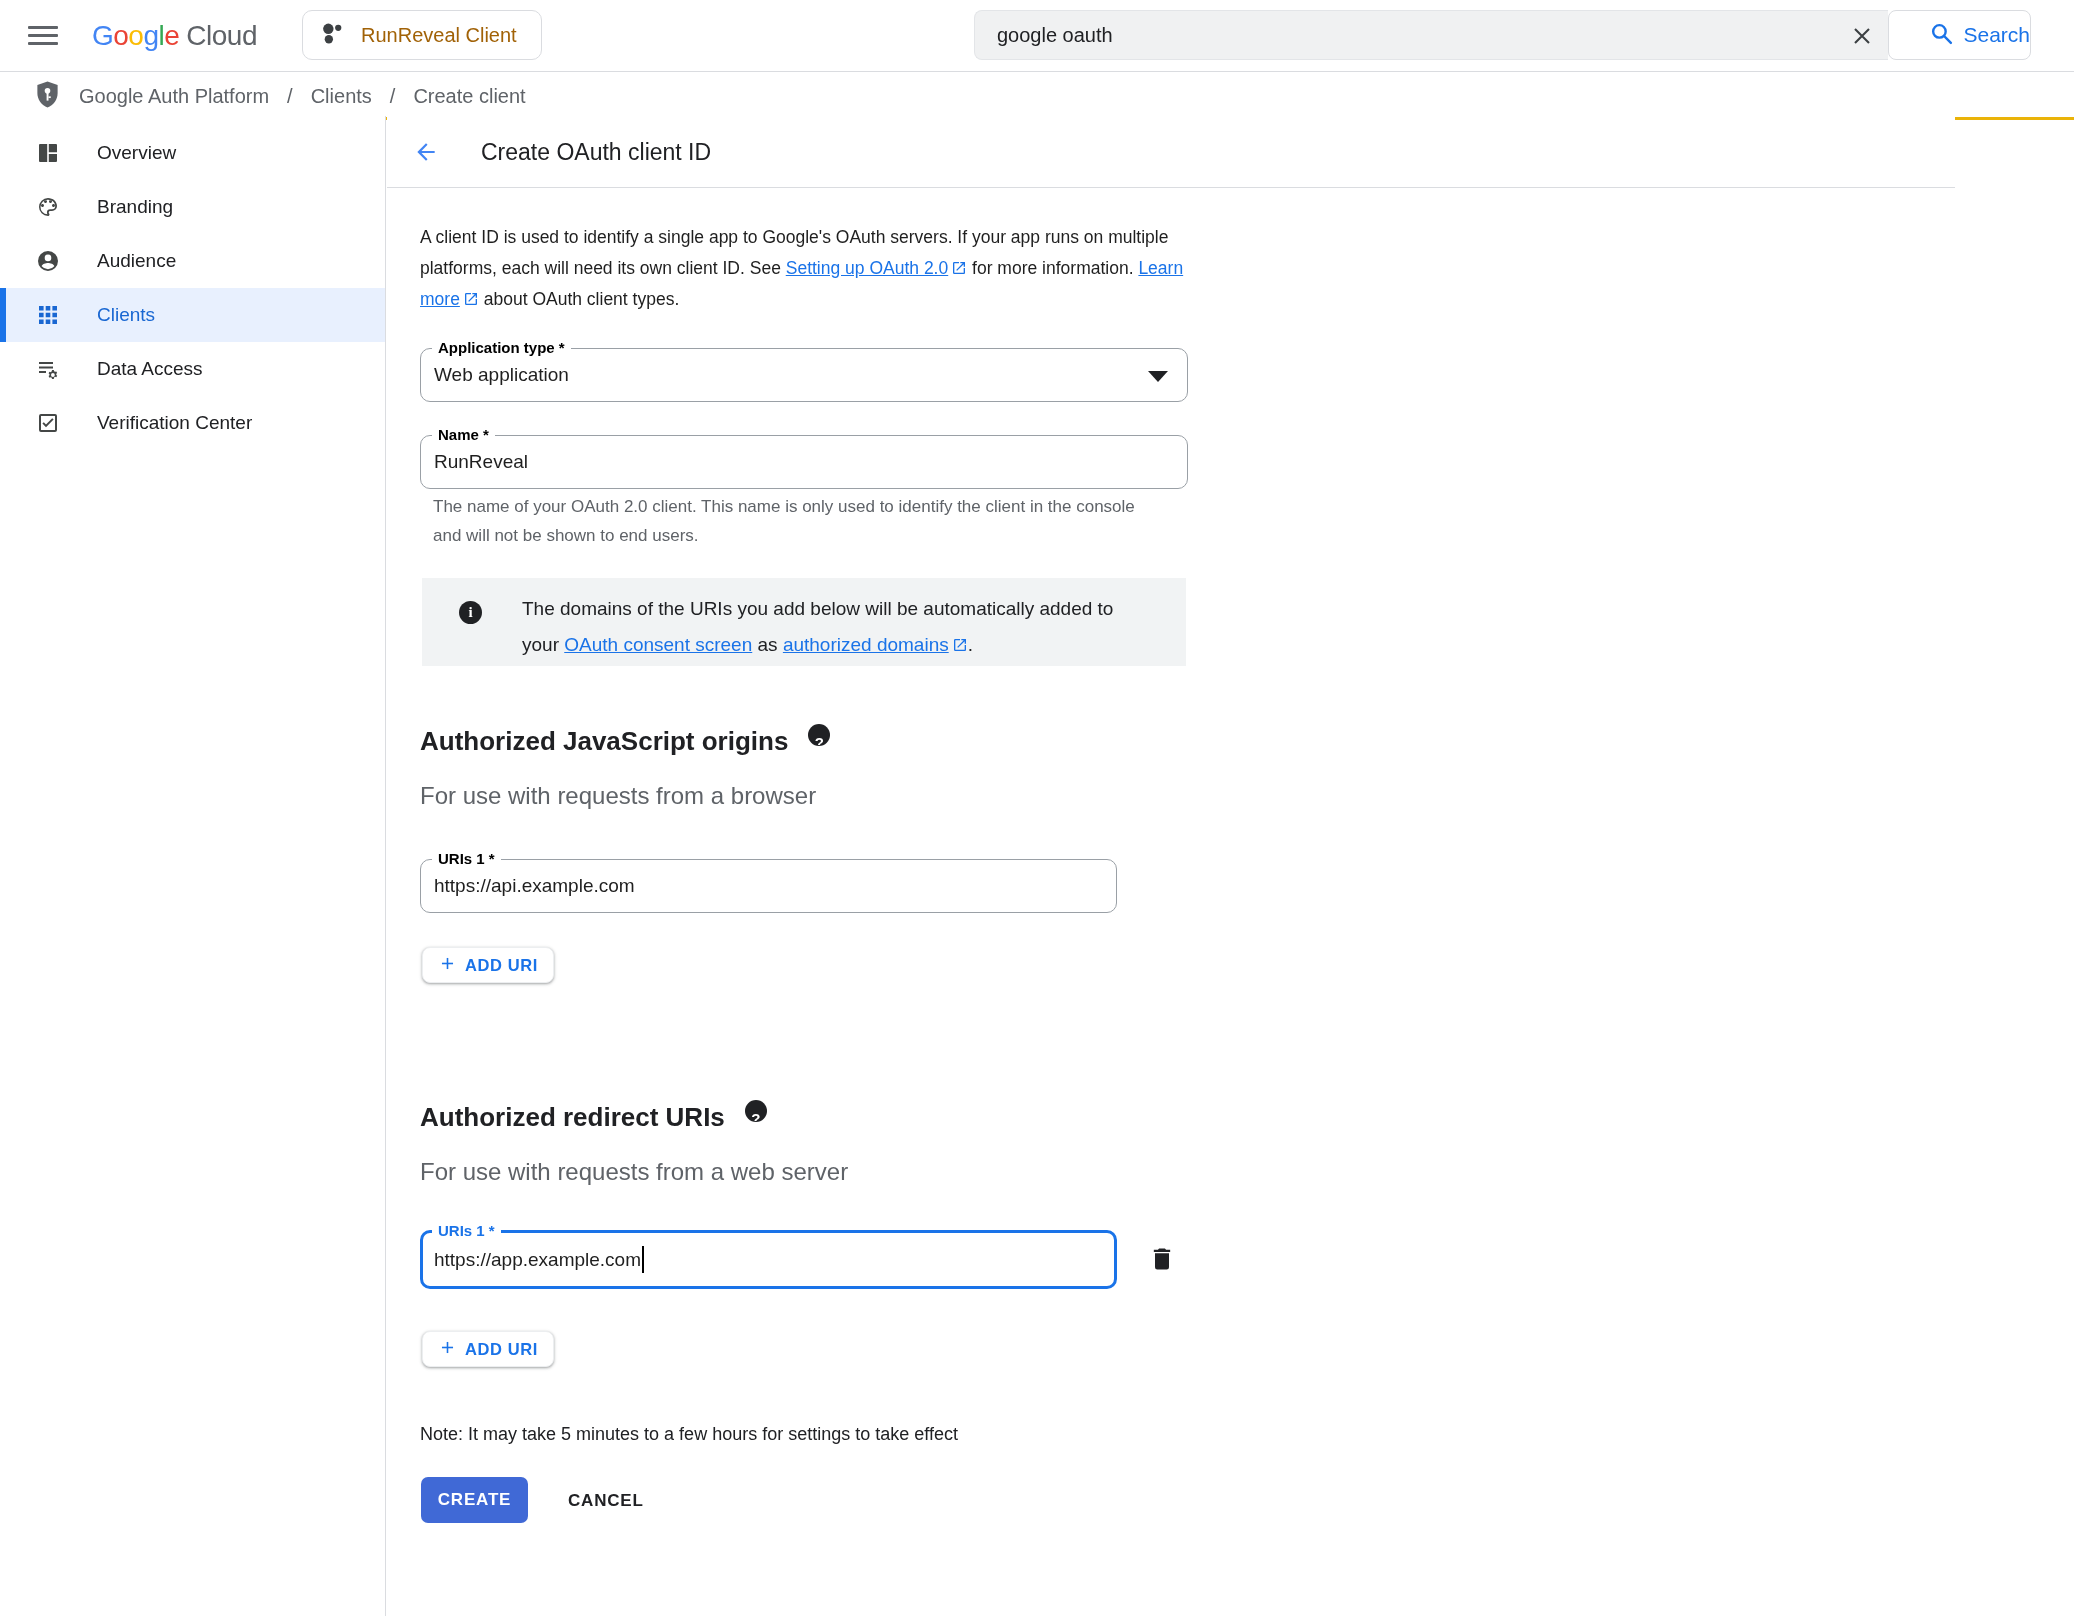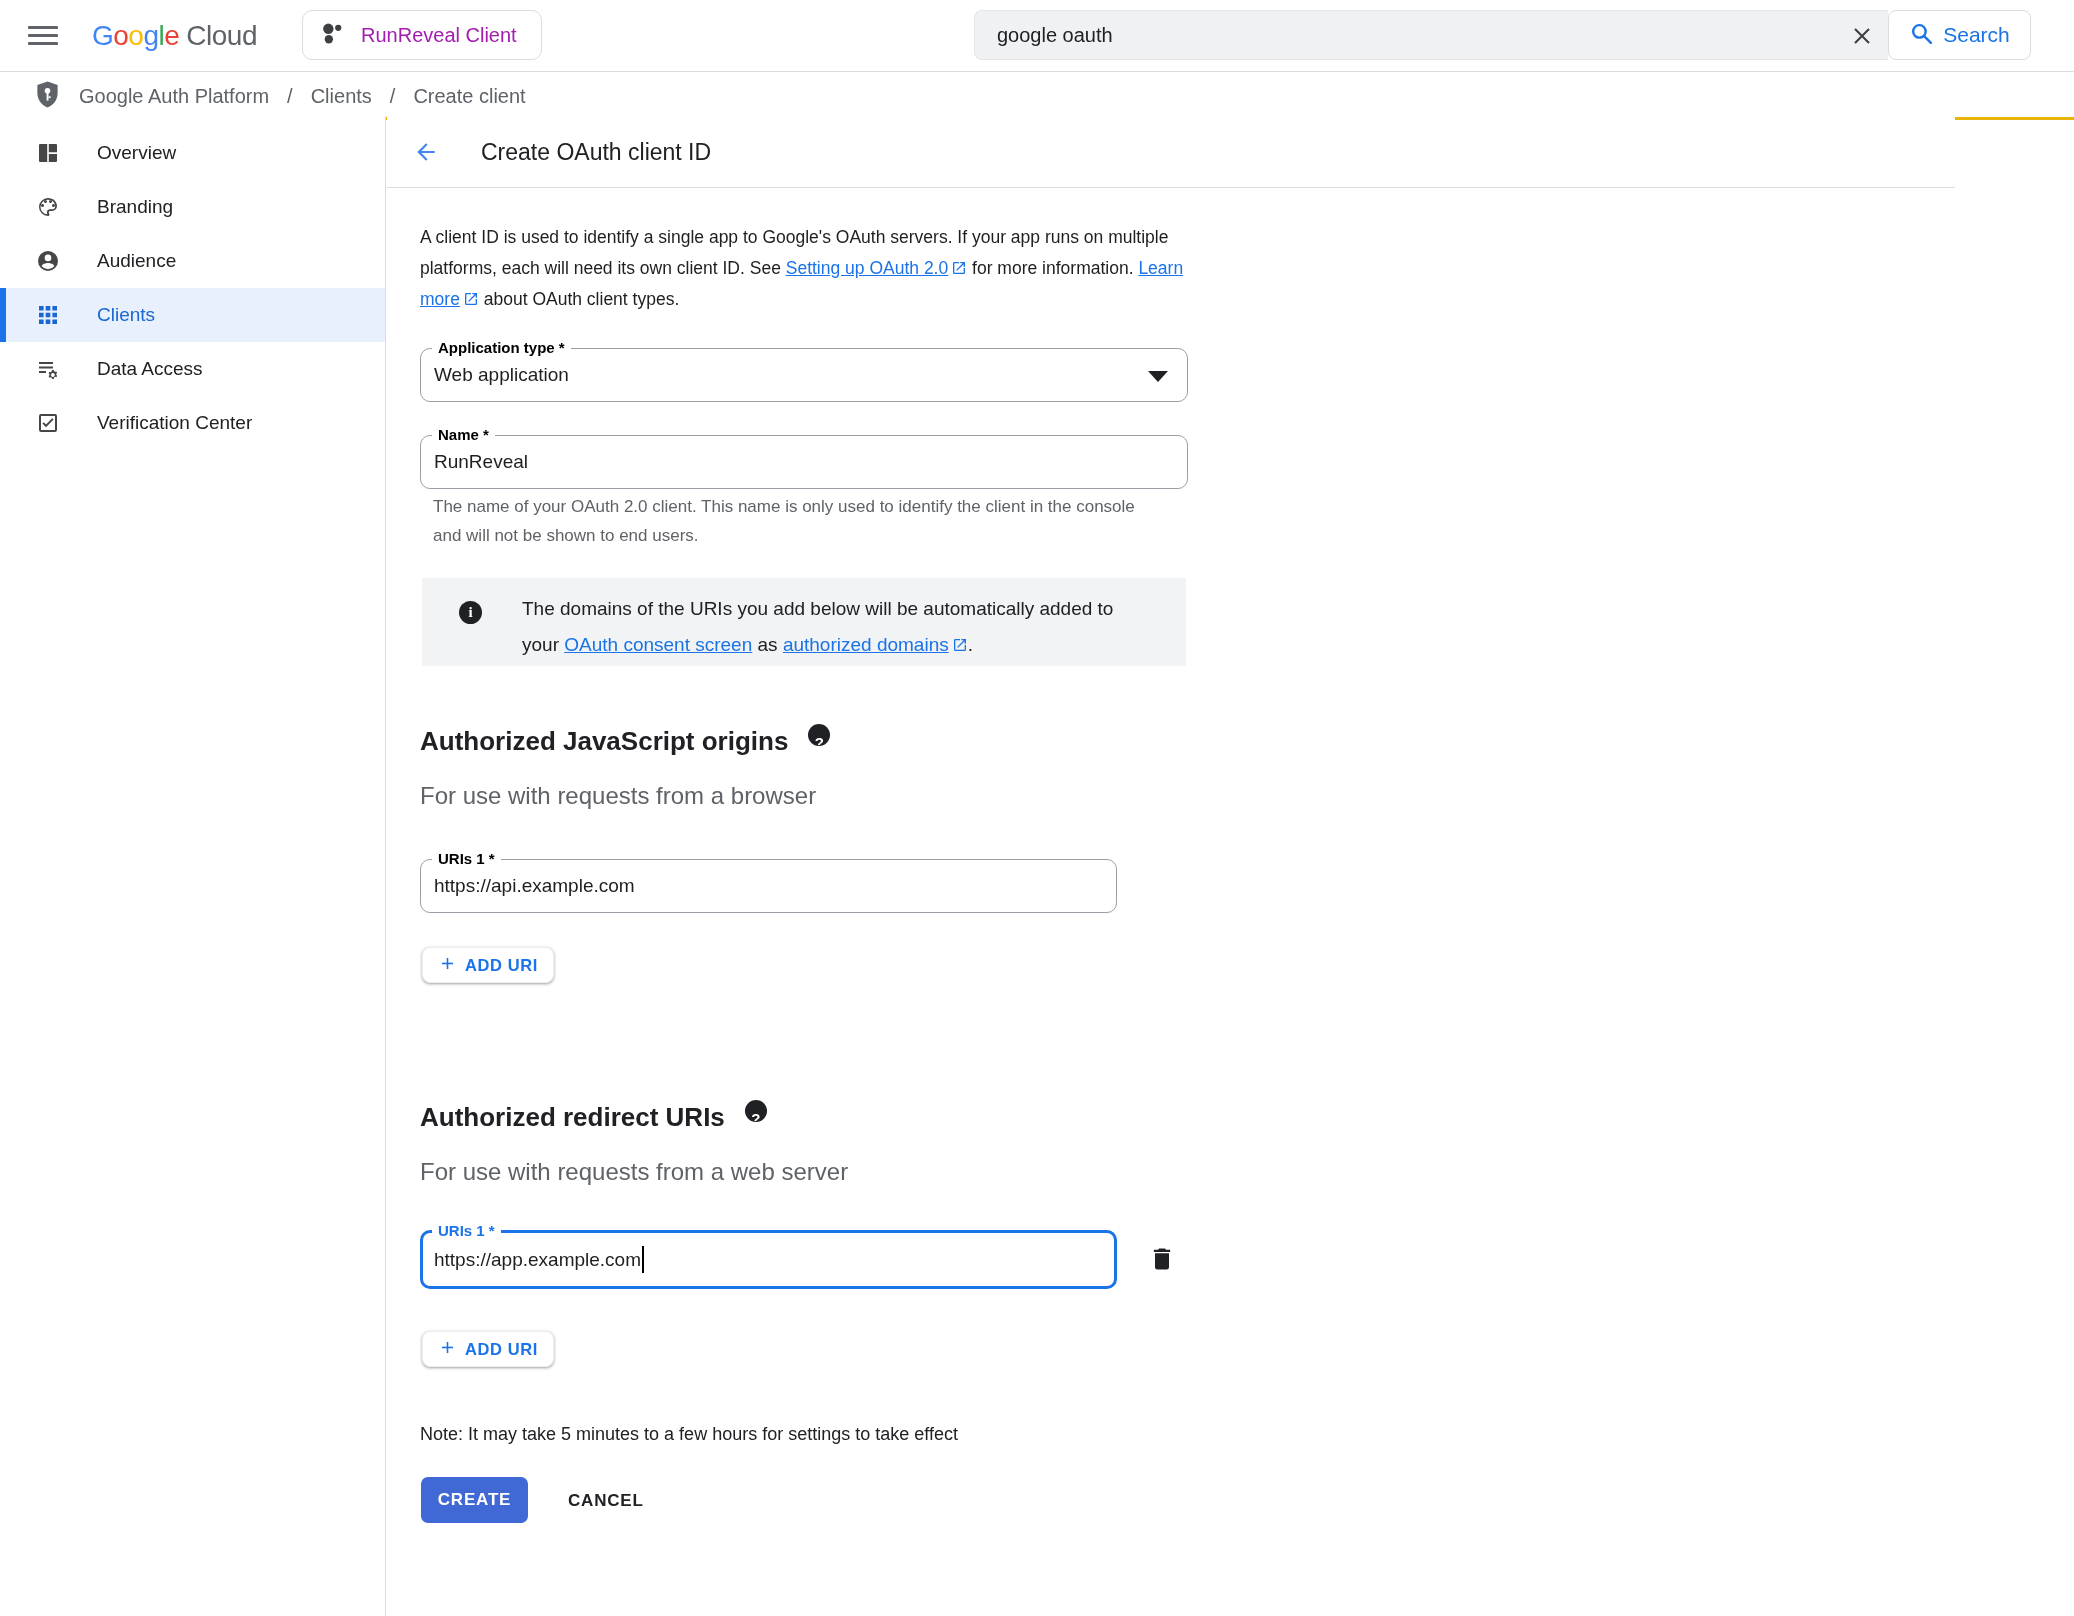--- a/index.html
+++ b/index.html
@@ -10,29 +10,29 @@
   #topbar { position:absolute; left:0; top:0; width:2074px; height:72px; background:#fff;
     border-bottom:1px solid #dadce0; }
   #hamburger { position:absolute; left:28px; top:26px; width:30px; height:20px; cursor:pointer; }
   #hamburger span { position:absolute; left:0; width:30px; height:3px; background:#5f6368; border-radius:1px; }
   #hamburger span:nth-child(1){top:0} #hamburger span:nth-child(2){top:8px} #hamburger span:nth-child(3){top:16px}
   #logo { position:absolute; left:92px; top:0; height:72px; line-height:72px; font-size:28px; letter-spacing:-0.5px; }
   #logo .cloud { color:#5f6368; margin-left:7px; }
   .lg-blue{color:#4285f4} .lg-red{color:#ea4335} .lg-yellow{color:#fbbc05} .lg-green{color:#34a853}
   #project-btn { position:absolute; left:302px; top:10px; width:240px; height:50px; border:1px solid #dadce0;
     border-radius:10px; background:#fff; display:flex; align-items:center; padding-left:17px; cursor:pointer; }
-  #project-btn .ptxt { font-size:20px; color:#a21caf; margin-left:16px; white-space:nowrap; }
+  #project-btn .ptxt { font-size:20px; color:#a16207; margin-left:16px; white-space:nowrap; }
   #searchbar { position:absolute; left:974px; top:10px; width:1057px; height:50px; display:flex; }
   #search-input-wrap { flex:1; position:relative; background:#f0f1f2; border:1px solid #e3e5e8;
     border-right:none; border-radius:8px 0 0 8px; }
   #search-input { position:absolute; left:0; top:0; width:100%; height:100%; border:none; background:transparent;
     outline:none; font-family:"Liberation Sans",sans-serif; font-size:20px; color:#202124; padding:0 60px 0 22px; }
   #search-clear { position:absolute; right:14px; top:13px; width:24px; height:24px; cursor:pointer; }
   #search-btn { width:143px; background:#fff; border:1px solid #dadce0; border-radius:8px; display:flex;
-    align-items:center; justify-content:center; gap:9px; cursor:pointer; }
+    align-items:center; justify-content:flex-end; gap:9px; cursor:pointer; }
   #search-btn .stxt { color:#1a73e8; font-size:21px; font-weight:500; }
 
   
   #breadcrumbbar { position:absolute; left:0; top:76px; width:2074px; height:44px; background:#fff;
     border-bottom:3px solid #eab308; display:flex; align-items:center; padding-left:34px; }
   #breadcrumbbar .crumb { font-size:20px; color:#5f6368; margin:0 0 0 18px; cursor:pointer; white-space:nowrap; }
   #breadcrumbbar .sep { font-size:20px; color:#5f6368; margin-left:18px; }
   #breadcrumbbar .crumb.current { cursor:default; }
 
   

